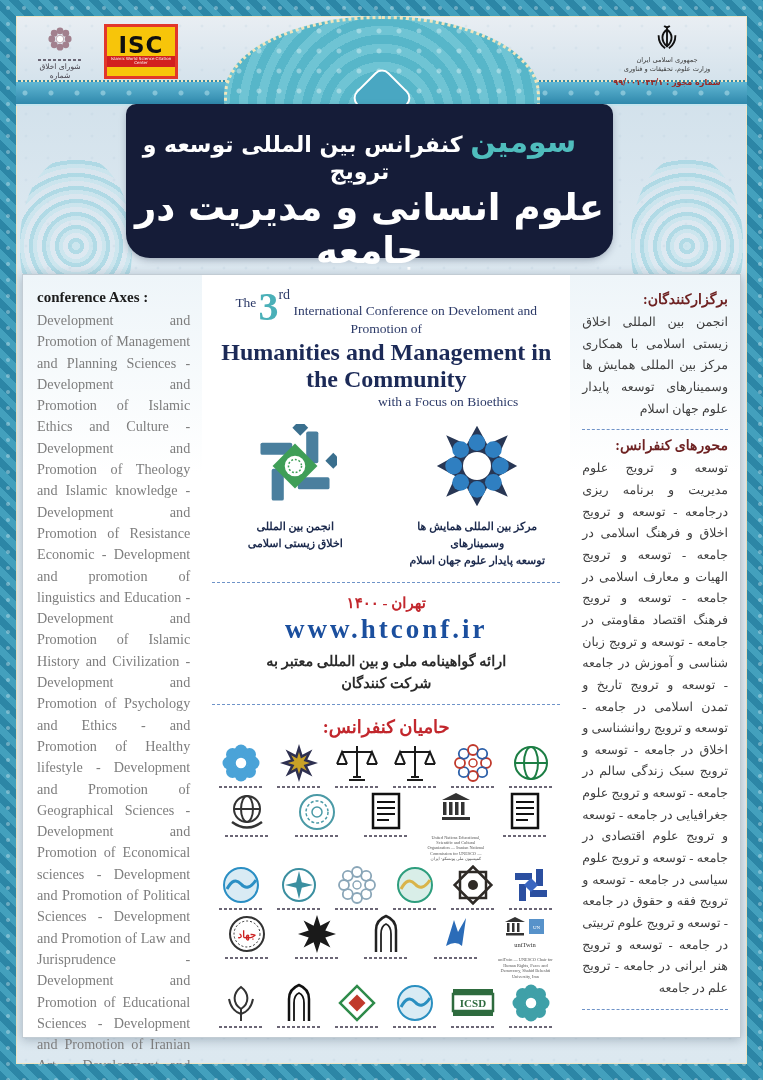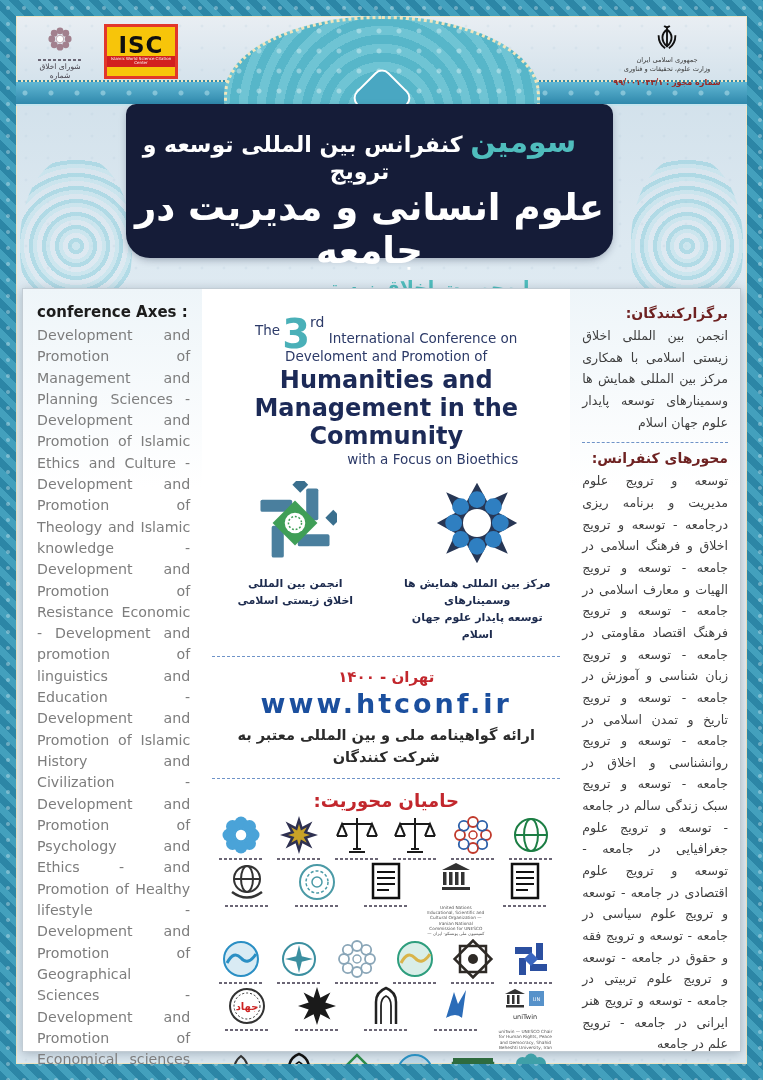--- a/index.html
+++ b/index.html
@@ -41,33 +41,33 @@
     border-radius:8px 8px 22px 22px;box-shadow:0 0 0 2px #151c38,0 3px 8px rgba(20,30,60,.4);
     color:#fff;text-align:center;direction:rtl;padding-top:18px;box-sizing:border-box;}
   .b1{font-size:22px;font-weight:bold;transform:translateX(-10px);}
   .b1 .accent{font-size:30px;color:#4fbdbd;}
   .b2{font-size:37px;font-weight:bold;margin-top:2px;letter-spacing:0;}
   .b3{font-size:19px;font-weight:bold;color:#4fbdbd;margin-top:4px;transform:translateX(55px);}
   .orn{position:absolute;top:140px;width:112px;height:180px;z-index:1;opacity:.55;border-radius:48%;
     background:repeating-radial-gradient(circle at 50% 50%, #bfe3ec 0 4px, #8ecfdd 4px 8px, rgba(255,255,255,0) 8px 13px);}
   .orn.l{left:4px;} .orn.r{right:4px;}
   
-  .card{position:absolute;top:272px;left:6px;width:719px;height:764px;z-index:4;background:#fff;
-    border:1px solid #c2ccd4;box-shadow:0 2px 10px rgba(40,60,80,.30);display:flex;box-sizing:border-box;}
+  .card{position:absolute;top:258px;left:6px;width:719px;height:764px;z-index:4;background:#fff;
+    border:1px solid #c2ccd4;box-shadow:0 2px 10px rgba(40,60,80,.30);display:flex;box-sizing:border-box;font-family:Liberation Serif, serif;}
   .col-left{width:190px;box-sizing:border-box;padding:14px 12px 8px 14px;background:linear-gradient(180deg,#eef5f9,#ffffff 26%);}
   .col-left h3{margin:0 0 4px;font-size:15px;color:#1c1c1c;}
   .col-left p{margin:0;font-size:14.2px;line-height:1.5;color:#7d7d7d;text-align:justify;}
   .col-mid{flex:1;display:flex;flex-direction:column;align-items:center;padding:8px 10px 8px;box-sizing:border-box;}
   .col-right{width:180px;box-sizing:border-box;padding:12px 12px 8px;direction:rtl;background:linear-gradient(180deg,#eef5f9,#ffffff 26%);}
   .col-right h4{margin:4px 0 4px;font-size:14px;color:#6e2222;}
   .col-right p{margin:0;font-size:12.6px;line-height:1.72;color:#3f3f3f;text-align:justify;}
   .divider{width:100%;border:none;border-top:1.6px dashed #6f93c8;margin:9px 0 7px;}
   
   .etitle{width:100%;text-align:center;margin-top:4px;color:#2c3a68;}
-  .et-l1{font-size:13.5px;margin-top:13px;}
+  .et-l1{font-size:13.5px;}
   .et-the{vertical-align:8px;margin-right:2px;}
   .et-num{font-size:40px;font-weight:bold;color:#4ab0b8;line-height:.7;vertical-align:-5px;}
   .et-ord{font-size:14px;vertical-align:16px;}
   .et-l2{font-size:24px;font-weight:bold;color:#1c2a57;margin-top:2px;}
   .et-l3{font-size:13.5px;text-align:right;padding-right:42px;margin-top:1px;}
   
   .orgs{display:flex;gap:30px;margin:14px 0 4px;justify-content:center;}
   .org{width:152px;text-align:center;}
   .org svg{width:84px;height:84px;}
   .org-cap{font-size:11px;font-weight:bold;color:#1d2b4e;line-height:1.55;margin-top:6px;direction:rtl;}
@@ -210,21 +210,21 @@
 
         <div class="location">تهران - ۱۴۰۰</div>
         <div class="website">www.htconf.ir</div>
         <div class="cert">
           <span>ارائه گواهینامه ملی و بین المللی معتبر به</span><br>
           <span>شرکت کنندگان</span>
         </div>
 
         <hr class="divider">
 
-        <div class="sp-head">حامیان محوریت:</div>
+        <div class="sp-head">حامیان کنفرانس:</div>
         <div id="sponsor-grid">
             <div class="sp-row">
               <div class="sp-item">
                 <svg class="sp-svg" viewBox="0 0 44 44">
                   <circle cx="34.0" cy="22.0" r="6.5" fill="#4aa3d8"></circle>
                   <circle cx="30.5" cy="30.5" r="6.5" fill="#4aa3d8"></circle>
                   <circle cx="22.0" cy="34.0" r="6.5" fill="#4aa3d8"></circle>
                   <circle cx="13.5" cy="30.5" r="6.5" fill="#4aa3d8"></circle>
                   <circle cx="10.0" cy="22.0" r="6.5" fill="#4aa3d8"></circle>
                   <circle cx="13.5" cy="13.5" r="6.5" fill="#4aa3d8"></circle>

